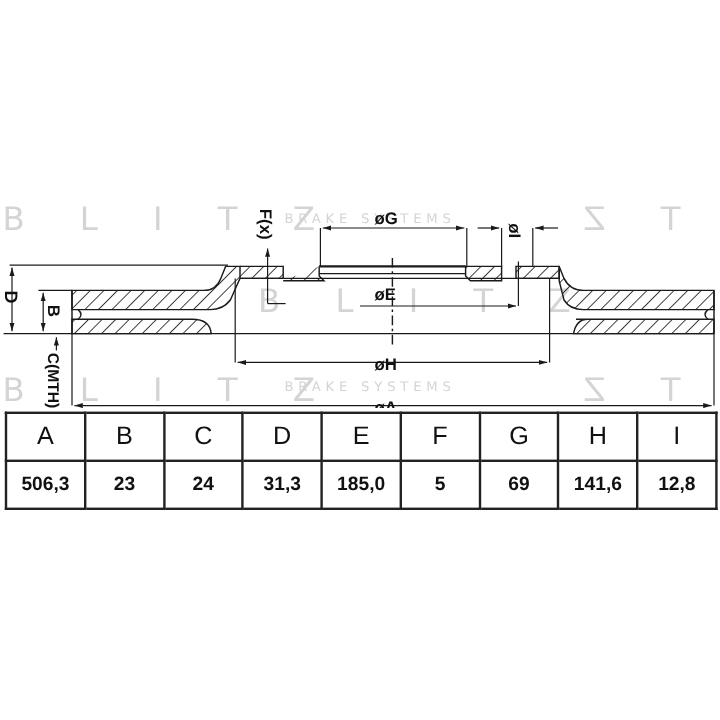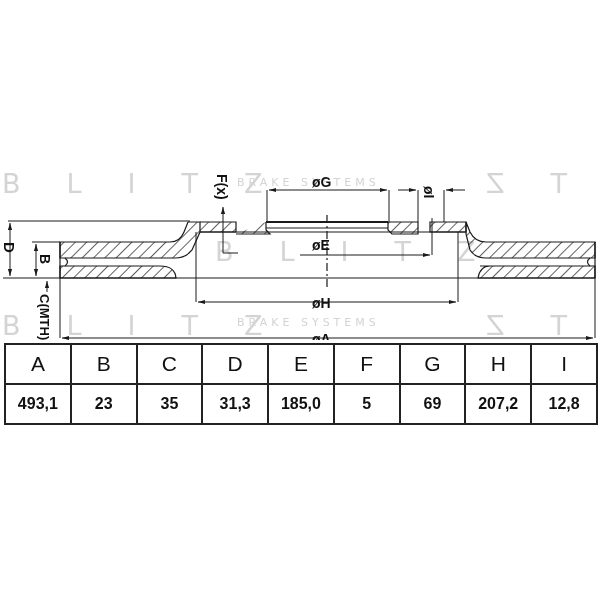--- a/index.html
+++ b/index.html
@@ -114,24 +114,24 @@
     <td>B</td>
     <td>C</td>
     <td>D</td>
     <td>E</td>
     <td>F</td>
     <td>G</td>
     <td>H</td>
     <td>I</td>
   </tr>
   <tr class="val">
-    <td>493,1</td>
+    <td>506,3</td>
     <td>23</td>
-    <td>35</td>
+    <td>24</td>
     <td>31,3</td>
     <td>185,0</td>
     <td>5</td>
     <td>69</td>
-    <td>207,2</td>
+    <td>141,6</td>
     <td>12,8</td>
   </tr>
 </tbody>
   </table>
 
 </body></html>

